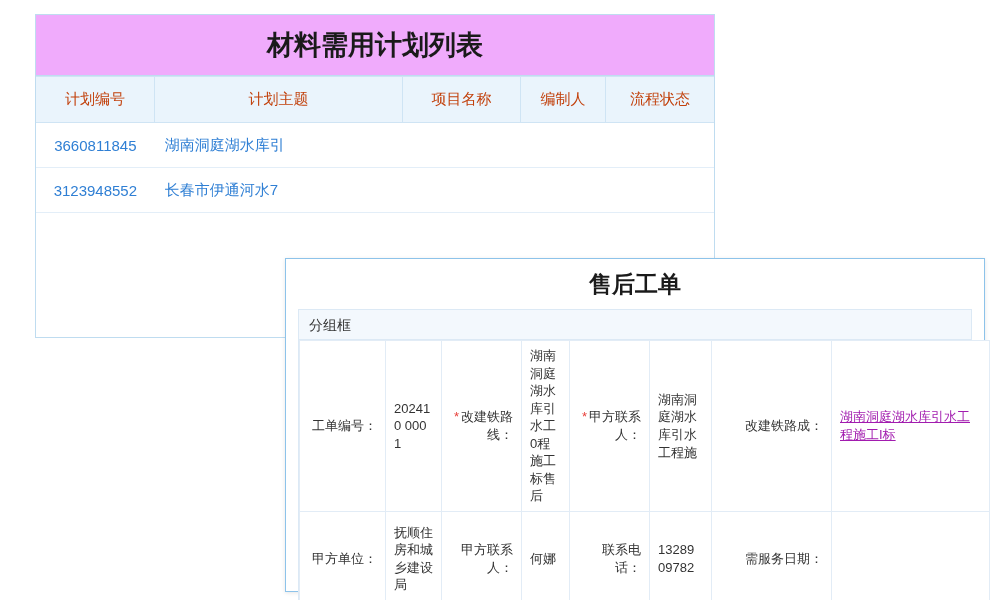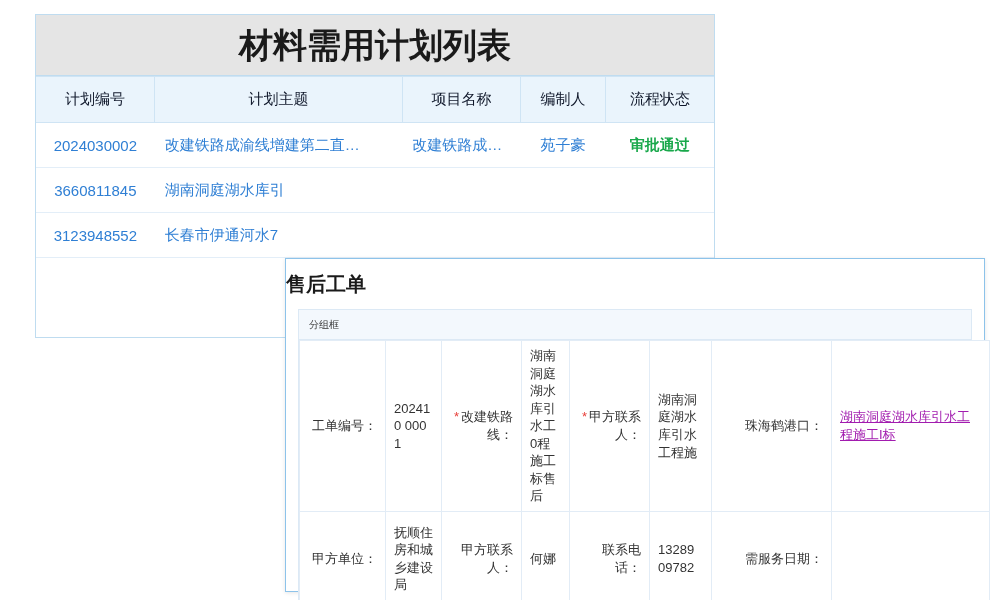--- a/index.html
+++ b/index.html
@@ -25,34 +25,34 @@
     width: 680px;
     height: 324px;
     background: #ffffff;
     border: 1px solid #bfdcf0;
     box-sizing: border-box;
   }
   .plan-title {
     height: 60px;
     line-height: 60px;
     text-align: center;
-    font-size: 34px;
+    font-size: 27px;
     font-weight: bold;
     color: #1a1a1a;
-    background: #e5e5e5;
+    background: #f0abfc;
     border-bottom: 1px solid #bfdcf0;
   }
   .plan-table {
     width: 100%;
     border-collapse: collapse;
     table-layout: fixed;
   }
   .plan-table th {
     background: #eaf4fc;
-    color: #0f172a;
+    color: #c2410c;
     font-size: 15px;
     font-weight: normal;
     height: 43px;
     border: 1px solid #cfe4f4;
     border-left: none;
     border-right: 1px solid #cfe4f4;
     text-align: center;
   }
   .plan-table th:last-child { border-right: none; text-align: center; }
   .plan-table td {
@@ -85,32 +85,33 @@
     width: 700px;
     height: 334px;
     background: #ffffff;
     border: 1px solid #8dc3ea;
     box-sizing: border-box;
     box-shadow: 0 1px 4px rgba(0,0,0,0.10);
   }
   .wo-title {
     height: 50px;
     line-height: 50px;
-    font-size: 20px;
+    text-align: center;
+    font-size: 23px;
     font-weight: bold;
     color: #1a1a1a;
   }
   .wo-groupbar {
     margin: 0 12px;
     height: 30px;
     line-height: 30px;
     background: #f3f8fd;
     border: 1px solid #dce9f5;
     border-bottom: none;
-    font-size: 10px;
+    font-size: 14px;
     color: #333;
     padding-left: 10px;
     box-sizing: border-box;
   }
   .wo-formwrap {
     margin: 0 12px;
     border: 1px solid #dce9f5;
     border-top: 1px solid #dce9f5;
     box-sizing: border-box;
     background: #ffffff;
@@ -178,27 +179,20 @@
         <tr>
           <th>计划编号</th>
           <th>计划主题</th>
           <th>项目名称</th>
           <th>编制人</th>
           <th>流程状态</th>
         </tr>
       </thead>
       <tbody>
         <tr>
-          <td class="c-num">2024030002</td>
-          <td class="c-topic">改建铁路成渝线增建第二直…</td>
-          <td class="c-proj">改建铁路成…</td>
-          <td class="c-person">苑子豪</td>
-          <td class="c-status">审批通过</td>
-        </tr>
-        <tr>
           <td class="c-num">3660811845</td>
           <td class="c-topic">湖南洞庭湖水库引</td>
           <td class="c-proj"></td>
           <td class="c-person"></td>
           <td class="c-status"></td>
         </tr>
         <tr>
           <td class="c-num">3123948552</td>
           <td class="c-topic">长春市伊通河水7</td>
           <td class="c-proj"></td>
@@ -232,21 +226,21 @@
           <tr class="r1">
             <td class="lbl">工单编号：</td>
             <td class="val">202410 0001</td>
 
             <td class="lbl"><span class="req">*</span><span>改建铁路线：</span></td>
             <td class="val">湖南洞庭湖水库引水工0程施工标售后</td>
 
             <td class="lbl"><span class="req">*</span><span>甲方联系人：</span></td>
             <td class="val">湖南洞庭湖水库引水工程施</td>
 
-            <td class="lbl" colspan="2">珠海鹤港口：</td>
+            <td class="lbl" colspan="2">改建铁路成：</td>
             <td class="val" colspan="2"><span class="link">湖南洞庭湖水库引水工程施工I标</span></td>
           </tr>
 
           <tr class="r2">
             <td class="lbl">甲方单位：</td>
             <td class="val">抚顺住房和城乡建设局</td>
 
             <td class="lbl">甲方联系人：</td>
             <td class="val">何娜</td>
 

